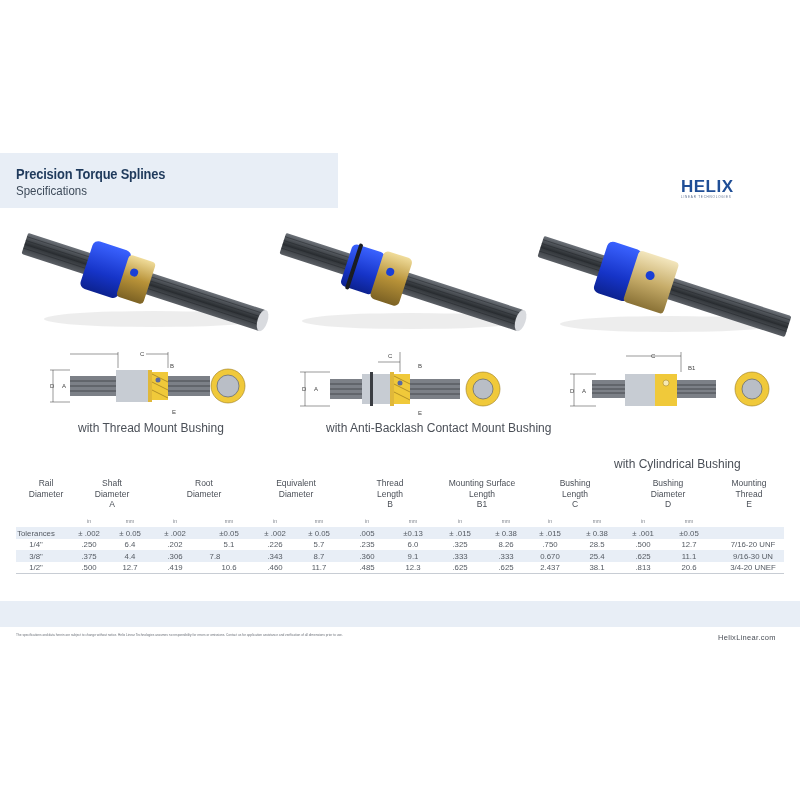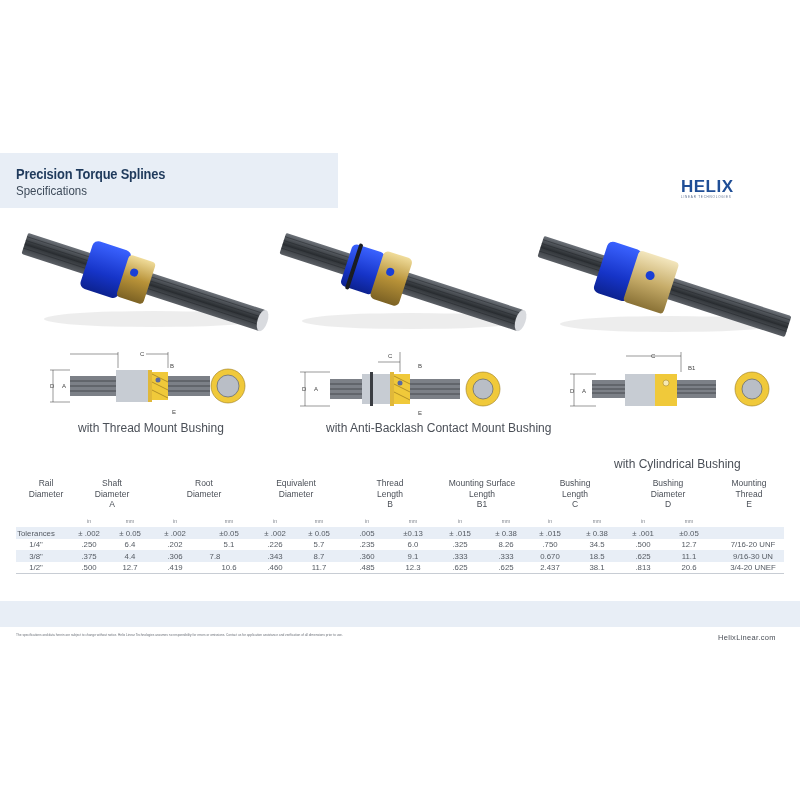--- a/index.html
+++ b/index.html
@@ -363,40 +363,40 @@
     <div class="data-cell" style="left:114px">6.4</div>
     <div class="data-cell" style="left:159px">.202</div>
     <div class="data-cell" style="left:213px">5.1</div>
     <div class="data-cell" style="left:259px">.226</div>
     <div class="data-cell" style="left:303px">5.7</div>
     <div class="data-cell" style="left:351px">.235</div>
     <div class="data-cell" style="left:397px">6.0</div>
     <div class="data-cell" style="left:444px">.325</div>
     <div class="data-cell" style="left:490px">8.26</div>
     <div class="data-cell" style="left:534px">.750</div>
-    <div class="data-cell" style="left:581px">34.5</div>
+    <div class="data-cell" style="left:581px">28.5</div>
     <div class="data-cell" style="left:627px">.500</div>
     <div class="data-cell" style="left:673px">12.7</div>
     <div class="data-cell" style="left:737px">7/16-20 UNF</div>
   </div>
 
   <div class="data-row shaded" style="top:72px">
     <div class="data-cell" style="left:20px">3/8"</div>
     <div class="data-cell" style="left:73px">.375</div>
     <div class="data-cell" style="left:114px">4.4</div>
     <div class="data-cell" style="left:159px">.306</div>
     <div class="data-cell" style="left:199px">7.8</div>
     <div class="data-cell" style="left:259px">.343</div>
     <div class="data-cell" style="left:303px">8.7</div>
     <div class="data-cell" style="left:351px">.360</div>
     <div class="data-cell" style="left:397px">9.1</div>
     <div class="data-cell" style="left:444px">.333</div>
     <div class="data-cell" style="left:490px">.333</div>
     <div class="data-cell" style="left:534px">0.670</div>
-    <div class="data-cell" style="left:581px">18.5</div>
+    <div class="data-cell" style="left:581px">25.4</div>
     <div class="data-cell" style="left:627px">.625</div>
     <div class="data-cell" style="left:673px">11.1</div>
     <div class="data-cell" style="left:737px">9/16-30 UN</div>
   </div>
 
   <div class="data-row" style="top:83.5px">
     <div class="data-cell" style="left:20px">1/2"</div>
     <div class="data-cell" style="left:73px">.500</div>
     <div class="data-cell" style="left:114px">12.7</div>
     <div class="data-cell" style="left:159px">.419</div>

